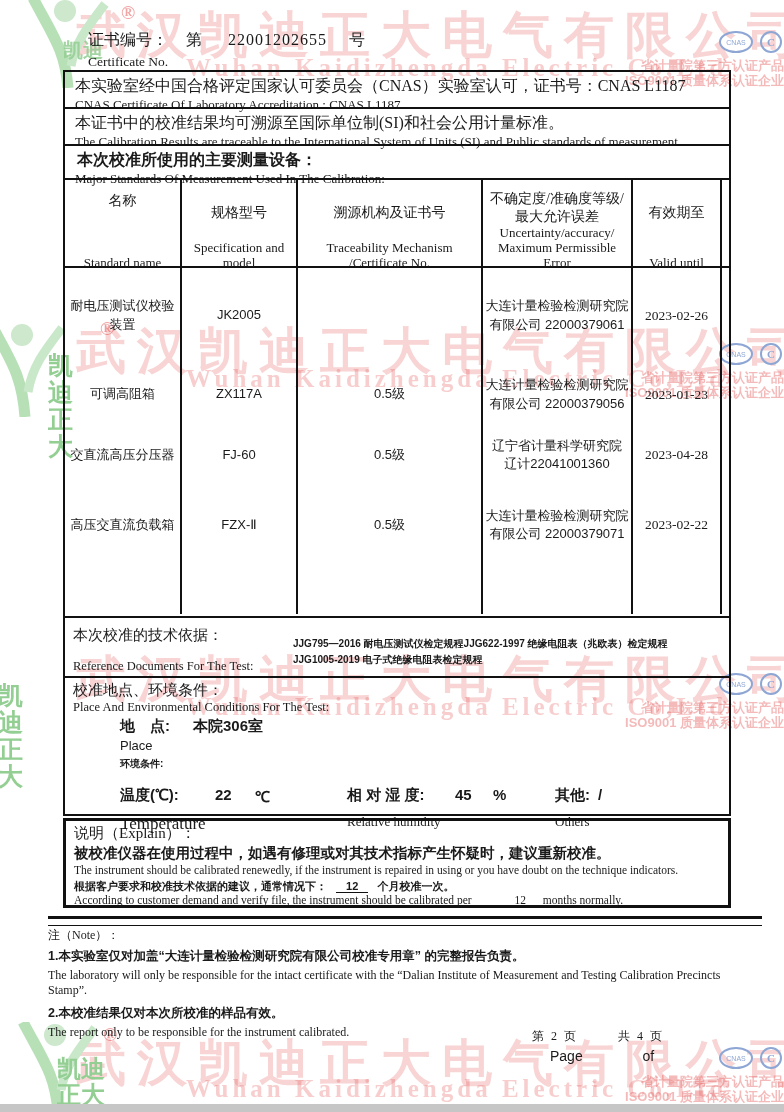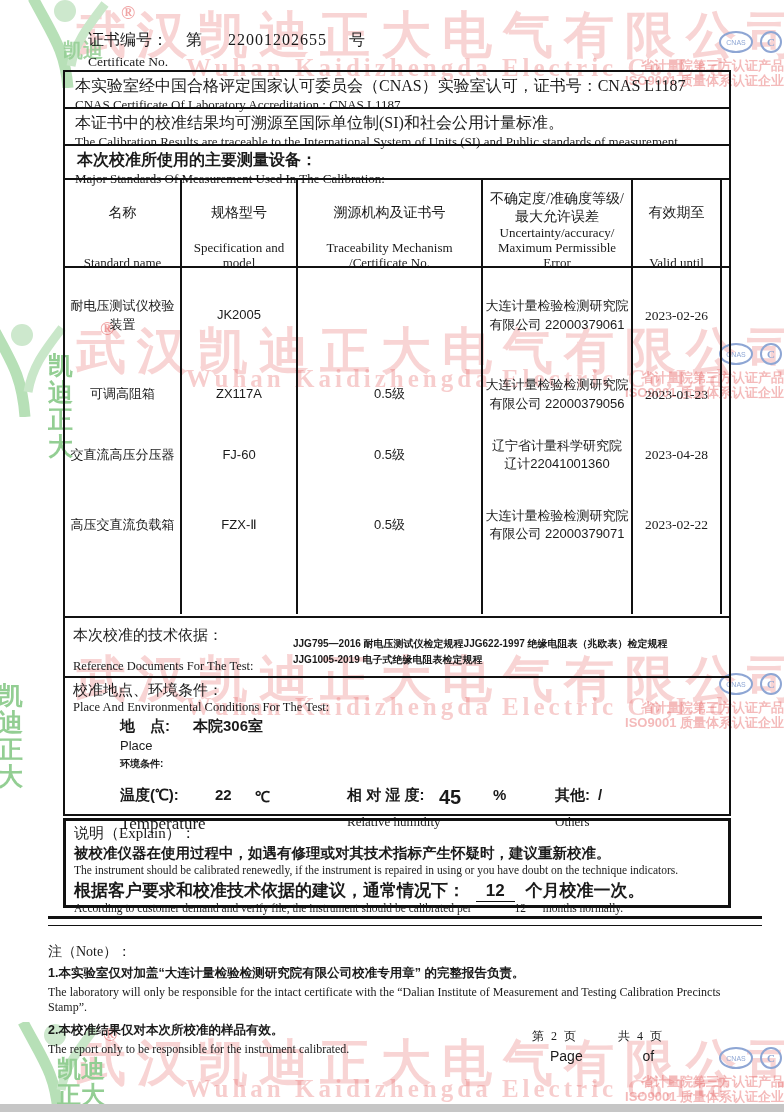--- a/index.html
+++ b/index.html
@@ -54,27 +54,27 @@
   #refbox .docs{flex:1;padding:6px 4px 12px 8px;font-size:10px;line-height:1.55;margin-top:12px;}
   
   #envbox{top:676px;height:140px;}
   .envrow{position:relative;height:22px;}
   .ev{position:absolute;white-space:nowrap;}
   
   #expbox{top:818px;height:90px;border-width:3px;}
   #expbox .t{font-size:15px;padding:3px 0 0 8px;}
   #expbox .c1{font-size:14.5px;padding:1px 0 0 8px;}
   #expbox .e1{font-size:11.5px;padding:1px 0 0 8px;}
-  #expbox .c2{font-size:17px;padding:3px 2px 0 8px;}
+  #expbox .c2{font-size:11px;padding:3px 2px 0 8px;}
   #expbox .e2{font-size:11.5px;padding:0 0 0 8px;}
   .uline{display:inline-block;border-bottom:1.5px solid #111;padding:0 10px;margin:0 6px;}
   
   #note{position:absolute;left:48px;top:916px;width:714px;z-index:1;}
   #note .rule{height:6px;border-top:3px solid #111;border-bottom:1.5px solid #111;}
-  #note .nt{font-size:14px;margin-top:17px;}
+  #note .nt{font-size:12px;margin-top:1px;}
   #note .nzh{font-size:12.5px;margin-top:4px;}
   #note .nen{font-size:12px;margin-top:3px;}
   
   #footer{position:absolute;left:532px;top:1028px;z-index:1;}
   #footer .r1{font-size:12px;letter-spacing:2px;}
   #footer .r1 .sp{display:inline-block;width:30px;}
   #footer .r2{font-size:14px;font-family:"Liberation Sans", sans-serif;margin-top:3px;}
   #footer .r2 .sp{display:inline-block;width:52px;}
   
   #bottomedge{position:absolute;left:0;top:1104px;width:784px;height:8px;background:#c6c6c6;z-index:2;}
@@ -211,21 +211,21 @@
   </div>
 
   <div class="sec" style="top:144px;height:36px;">
     <div class="zh-l" style="font-weight:bold;padding-left:12px;">本次校准所使用的主要测量设备：</div>
     <div class="en-l">Major Standards Of Measurement Used In The Calibration:</div>
   </div>
 
   <div id="eqtable">
     <div class="trow thead">
       <div class="hcell">
-        <div class="hzh" style="margin-top:14px;">名称</div>
+        <div class="hzh" style="margin-top:2px;">名称</div>
         <div class="hen">Standard name</div>
       </div>
       <div class="hcell">
         <div class="hzh" style="margin-top:14px;">规格型号</div>
         <div class="hen">Specification and model</div>
       </div>
       <div class="hcell">
         <div class="hzh" style="margin-top:14px;">溯源机构及证书号</div>
         <div>
           <div class="hen">Traceability Mechanism</div>
@@ -304,21 +304,21 @@
       <span class="ev" style="left:55px;font-size:13px;font-family:'Liberation Sans',sans-serif;">Place</span>
     </div>
     <div class="envrow" style="height:21px;">
       <span class="ev bold-hei" style="left:55px;font-size:10px;">环境条件:</span>
     </div>
     <div class="envrow" style="height:24px;margin-top:8px;">
       <span class="ev bold-hei" style="left:55px;font-size:15px;">温度(℃):</span>
       <span class="ev bold-hei" style="left:150px;font-size:15px;">22</span>
       <span class="ev bold-hei" style="left:190px;font-size:15px;">℃</span>
       <span class="ev bold-hei" style="left:282px;font-size:15px;">相 对 湿 度:</span>
-      <span class="ev bold-hei" style="left:374px;font-size:20px;">45</span>
+      <span class="ev bold-hei" style="left:390px;font-size:15px;">45</span>
       <span class="ev bold-hei" style="left:428px;font-size:15px;">%</span>
       <span class="ev bold-hei" style="left:490px;font-size:15px;">其他:</span>
       <span class="ev bold-hei" style="left:533px;font-size:15px;">/</span>
     </div>
     <div class="envrow" style="height:20px;margin-top:4px;">
       <span class="ev" style="left:55px;font-size:17px;">Temperature</span>
       <span class="ev" style="left:282px;font-size:13px;">Relative humidity</span>
       <span class="ev" style="left:490px;font-size:13px;">Others</span>
     </div>
   </div>

